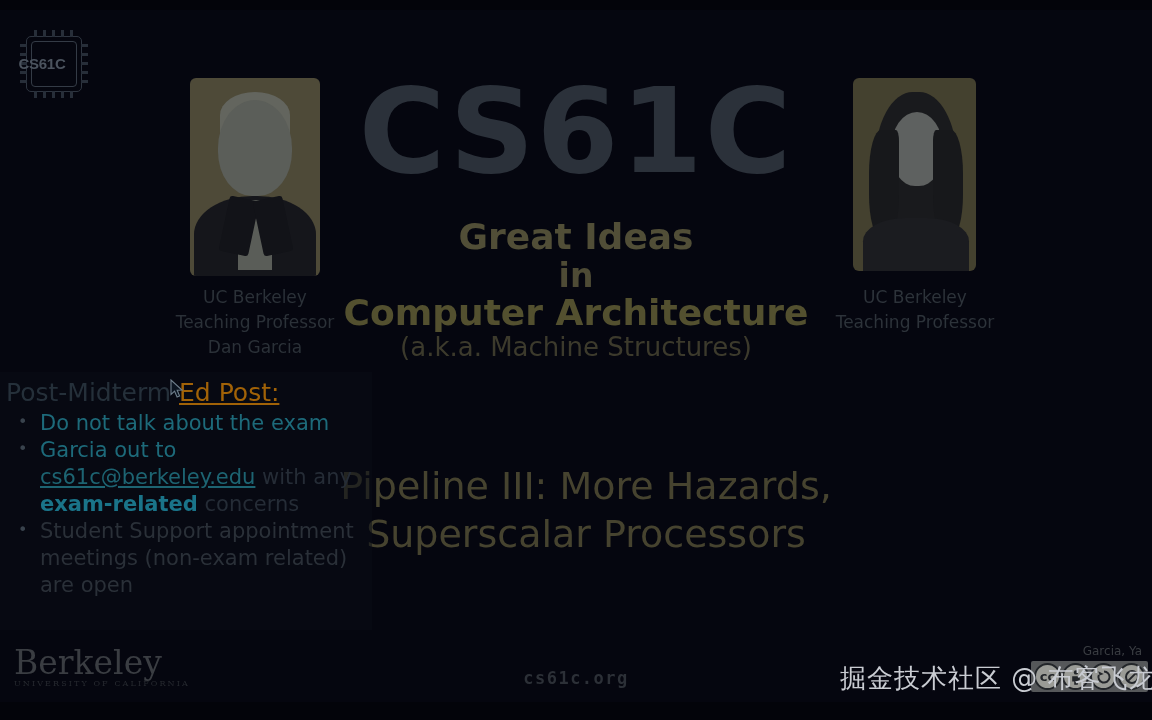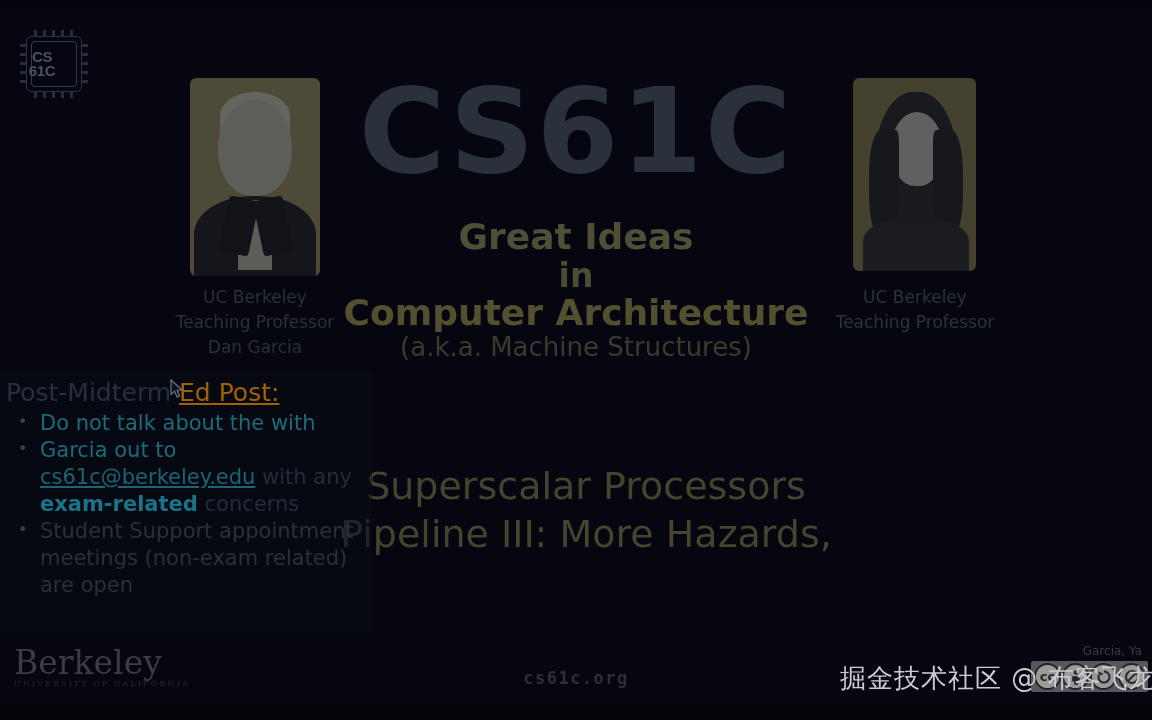--- a/index.html
+++ b/index.html
@@ -42,21 +42,21 @@
   }
   .logo .chip-inner {
     position:absolute; left:13px; top:13px;
     width:46px; height:46px;
     border:1.2px solid #343b46;
     border-radius:4px;
   }
   .logo .chip-text {
     position:absolute; left:13px; top:14px;
     width:22px; height:44px;
-    display:flex; flex-direction:column;
+    display:flex; flex-direction:row;
     align-items:center; justify-content:center;
     color:#4b535e; font-size:15px; line-height:14px;
     font-weight:700; letter-spacing:-0.3px;
     font-family:"Liberation Sans", sans-serif;
   }
   .logo .pin {
     position:absolute; background:#272e39;
   }
   .logo .pin.h { width:3px; height:7px; }
   .logo .pin.v { width:7px; height:3px; }
@@ -332,22 +332,22 @@
       <div>UC Berkeley</div>
       <div>Teaching Professor</div>
       <div>Dan Garcia</div>
     </div>
     <div class="caption lisa-cap">
       <div>UC Berkeley</div>
       <div>Teaching Professor</div>
     </div>
 
     <div class="lecture-title">
+      <div>Pipeline III: More Hazards,</div>
       <div>Superscalar Processors</div>
-      <div>Pipeline III: More Hazards,</div>
     </div>
 
     <div class="footer-url">cs61c.org</div>
 
     <div class="berkeley">
       <div class="word">Berkeley</div>
       <div class="sub">UNIVERSITY OF CALIFORNIA</div>
     </div>
 
     <div class="attrib">Garcia, Ya</div>
@@ -373,21 +373,21 @@
       </div>
     </div>
 
   </div>
 
   <div class="overlay">
     <div class="ov-head">
       <span>Post-Midterm </span><span class="ul">Ed Post:</span>
     </div>
     <ul class="ov-list">
-      <li class="t1">Do not talk about the with</li>
+      <li class="t1">Do not talk about the exam</li>
       <li class="t2">
         <span>Garcia out to</span>
         <span class="email">cs61c@berkeley.edu</span>
         <span class="dim">with any </span><span class="hl">exam-related</span>
         <span class="dim">concerns</span>
       </li>
       <li class="t3 dim2">Student Support appointment meetings (non-exam related) are open</li>
     </ul>
   </div>
 

